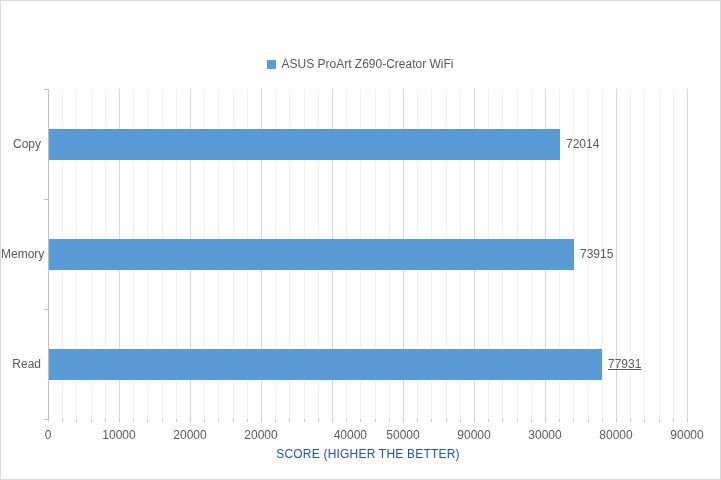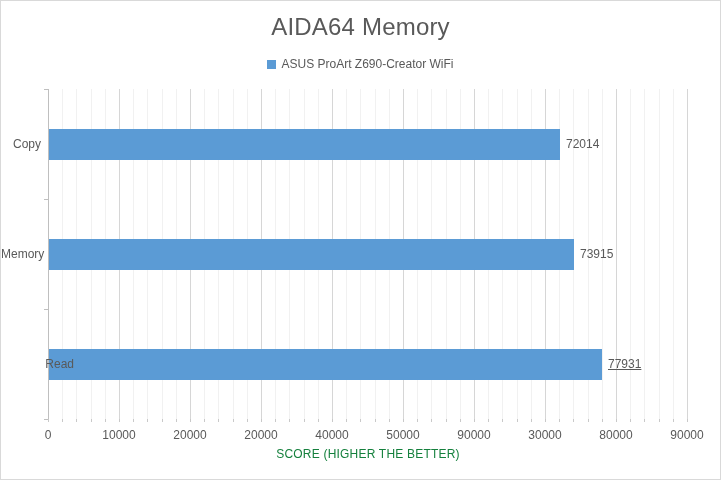--- a/index.html
+++ b/index.html
@@ -69,31 +69,30 @@
     position: absolute;
     font-size: 12px;
     color: #595959;
     line-height: 14px;
     text-align: center;
     white-space: nowrap;
   }
   #x-axis-title {
     position: absolute;
     font-size: 12px;
-    color: #15803d;
+    color: #1d4ed8;
     text-align: center;
     letter-spacing: 0.2px;
     white-space: nowrap;
   }
 </style>
 </head>
 <body>
 
 <div id="chart">
-  <div id="chart-title">AIDA64 Memory</div>
   <div id="legend">
     <span class="swatch" style="background: rgb(91, 155, 213);"></span>
     <span class="legend-label">ASUS ProArt Z690-Creator WiFi</span>
   </div>
   <div id="plot">
       <div class="gridline minor" style="left: 61px; top: 88px; height: 330px;"></div>
       <div class="gridline minor" style="left: 75px; top: 88px; height: 330px;"></div>
       <div class="gridline minor" style="left: 90px; top: 88px; height: 330px;"></div>
       <div class="gridline minor" style="left: 104px; top: 88px; height: 330px;"></div>
       <div class="gridline major" style="left: 118px; top: 88px; height: 330px;"></div>
@@ -189,26 +188,26 @@
       <div class="xtick" style="left: 672px; top: 418px; height: 3px;"></div>
       <div class="xtick" style="left: 686px; top: 418px; height: 3px;"></div>
       <div class="bar" style="left: 48px; top: 128px; width: 511px; height: 31px; background: rgb(91, 155, 213);"></div>
       <div class="bar-value-label" style="left: 565px; top: 135px;">72014</div>
       <div class="category-label" style="left: 0px; width: 40px; top: 135px;">Copy</div>
       <div class="bar" style="left: 48px; top: 238px; width: 525px; height: 31px; background: rgb(91, 155, 213);"></div>
       <div class="bar-value-label" style="left: 579px; top: 245px;">73915</div>
       <div class="category-label" style="left: 0px; width: 40px; top: 245px;">Memory</div>
       <div class="bar" style="left: 48px; top: 348px; width: 553px; height: 31px; background: rgb(91, 155, 213);"></div>
       <div class="bar-value-label" style="left: 607px; top: 355px; text-decoration: underline;">77931</div>
-      <div class="category-label" style="left: 0px; width: 40px; top: 355px; margin-left: 33px;">Read</div>
+      <div class="category-label" style="left: 0px; width: 40px; top: 355px;">Read</div>
       <div class="x-tick-label" style="left: 12px; top: 427px; width: 70px;">0</div>
       <div class="x-tick-label" style="left: 83px; top: 427px; width: 70px;">10000</div>
       <div class="x-tick-label" style="left: 154px; top: 427px; width: 70px;">20000</div>
       <div class="x-tick-label" style="left: 225px; top: 427px; width: 70px;">20000</div>
-      <div class="x-tick-label" style="left: 296px; top: 427px; width: 70px;">40000</div>
+      <div class="x-tick-label" style="left: 296px; top: 427px; width: 70px; text-align: right;">40000</div>
       <div class="x-tick-label" style="left: 367px; top: 427px; width: 70px;">50000</div>
       <div class="x-tick-label" style="left: 438px; top: 427px; width: 70px;">90000</div>
       <div class="x-tick-label" style="left: 509px; top: 427px; width: 70px;">30000</div>
       <div class="x-tick-label" style="left: 580px; top: 427px; width: 70px;">80000</div>
       <div class="x-tick-label" style="left: 651px; top: 427px; width: 70px;">90000</div>
     </div>
   <div id="x-axis-title" style="left: 217px; top: 446px; width: 300px;">SCORE (HIGHER THE BETTER)</div>
 </div>
 
 </body></html>

